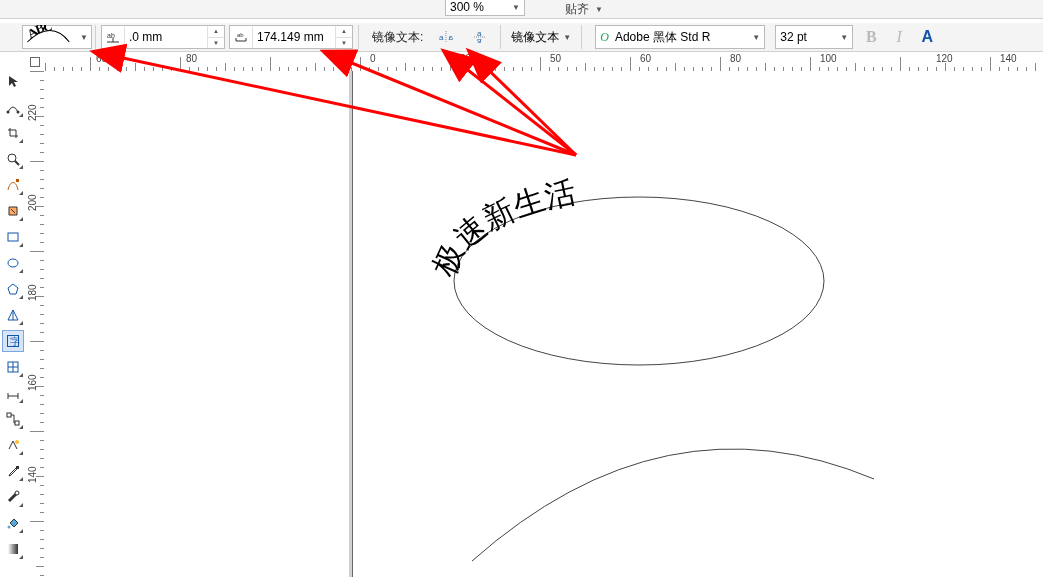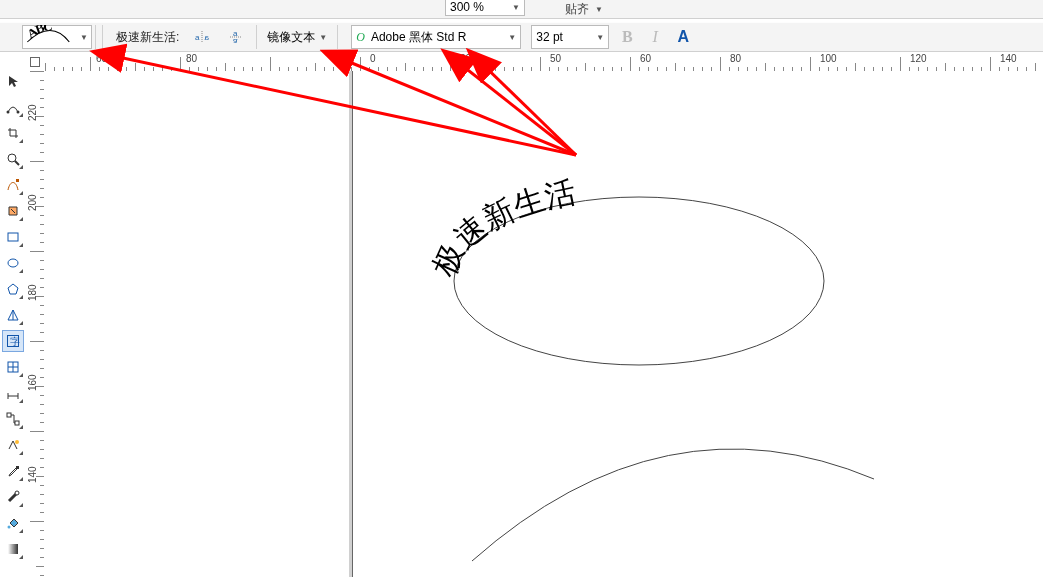--- a/index.html
+++ b/index.html
@@ -380,25 +380,54 @@
         <defs>
             <path id="pp" d="M2 17 Q23 -6 44 17"></path>
           </defs>
       </svg>
     </span>
     <span style="font-size:8px;color:#555">▼</span>
   </div>
 
   <div class="sep"></div>
 
-
+  <div class="spin-wrap">
+    <div class="lbl-icon">
+      <svg width="14" height="14" viewBox="0 0 14 14">
+        <text x="1" y="8" font-size="7" fill="#333">ab</text>
+        <line x1="1" y1="12" x2="13" y2="12" stroke="#333"></line>
+        <line x1="7" y1="8" x2="7" y2="12" stroke="#333"></line>
+      </svg>
+    </div>
+    <input value=".0 mm" style="">
+    <div class="spinner">
+      <div>▲</div>
+      <div>▼</div>
+    </div>
+  </div>
+
+  <div class="spin-wrap">
+    <div class="lbl-icon">
+      <svg width="14" height="14" viewBox="0 0 14 14">
+        <line x1="2" y1="11" x2="12" y2="11" stroke="#333"></line>
+        <line x1="2" y1="8" x2="2" y2="11" stroke="#333"></line>
+        <line x1="12" y1="8" x2="12" y2="11" stroke="#333"></line>
+        <text x="3" y="7" font-size="6" fill="#333">ab</text>
+      </svg>
+    </div>
+    <input value="174.149 mm" style="">
+    <div class="spinner">
+      <div>▲</div>
+      <div>▼</div>
+    </div>
+  </div>
 
   <div class="sep"></div>
 
-  <span class="txt-label">极速新生活:</span>
+  <span class="txt-label">镜像文本:</span>
 
   <div class="btn-flat">
     <svg width="16" height="16" viewBox="0 0 16 16">
       <text x="1" y="11" font-size="8" fill="#26a">a</text>
       <line x1="8" y1="2" x2="8" y2="14" stroke="#888" stroke-dasharray="1 1"></line>
       <text x="10" y="11" font-size="8" fill="#26a" transform="scale(-1,1) translate(-25,0)">a</text>
     </svg>
   </div>
   <div class="btn-flat">
     <svg width="16" height="16" viewBox="0 0 16 16">
@@ -685,21 +714,21 @@
       <div class="ruler-tick" style="left: 982px; top: 14px; width: 1px; height: 4px;"></div>
       <div class="ruler-tick" style="left: 991px; top: 10px; width: 1px; height: 8px;"></div>
       <div class="ruler-num" style="top: 0px; left: 52px;">60</div>
       <div class="ruler-num" style="top: 0px; left: 142px;">80</div>
       <div class="ruler-num" style="top: 0px; left: 326px;">0</div>
       <div class="ruler-num" style="top: 0px; left: 416px;">20</div>
       <div class="ruler-num" style="top: 0px; left: 506px;">50</div>
       <div class="ruler-num" style="top: 0px; left: 596px;">60</div>
       <div class="ruler-num" style="top: 0px; left: 686px;">80</div>
       <div class="ruler-num" style="top: 0px; left: 776px;">100</div>
-      <div class="ruler-num" style="top: 0px; left: 866px;">120</div>
+      <div class="ruler-num" style="top: 0px; left: 892px;">120</div>
       <div class="ruler-num" style="top: 0px; left: 956px;">140</div>
     </div>
   <div class="vruler" id="vruler">
       <div class="ruler-tick" style="top: 0px; left: 4px; height: 1px; width: 14px;"></div>
       <div class="ruler-tick" style="top: 9px; left: 14px; height: 1px; width: 4px;"></div>
       <div class="ruler-tick" style="top: 18px; left: 14px; height: 1px; width: 4px;"></div>
       <div class="ruler-tick" style="top: 27px; left: 14px; height: 1px; width: 4px;"></div>
       <div class="ruler-tick" style="top: 36px; left: 14px; height: 1px; width: 4px;"></div>
       <div class="ruler-tick" style="top: 45px; left: 10px; height: 1px; width: 8px;"></div>
       <div class="ruler-tick" style="top: 54px; left: 14px; height: 1px; width: 4px;"></div>

